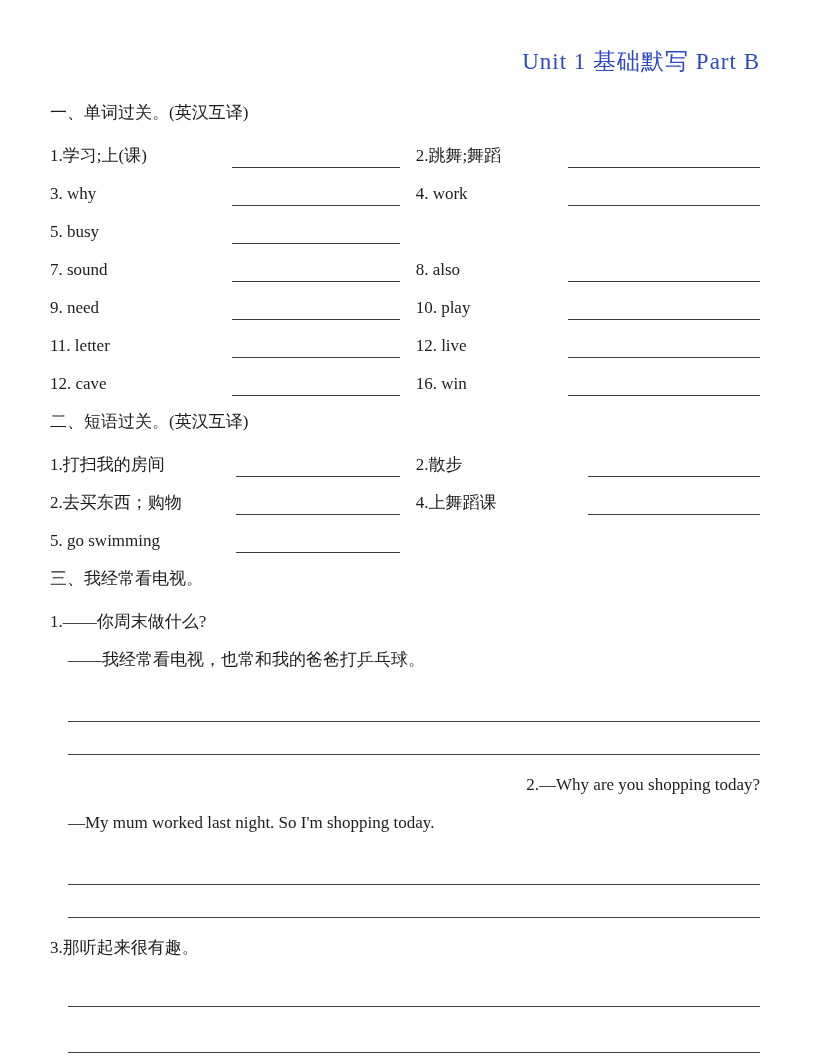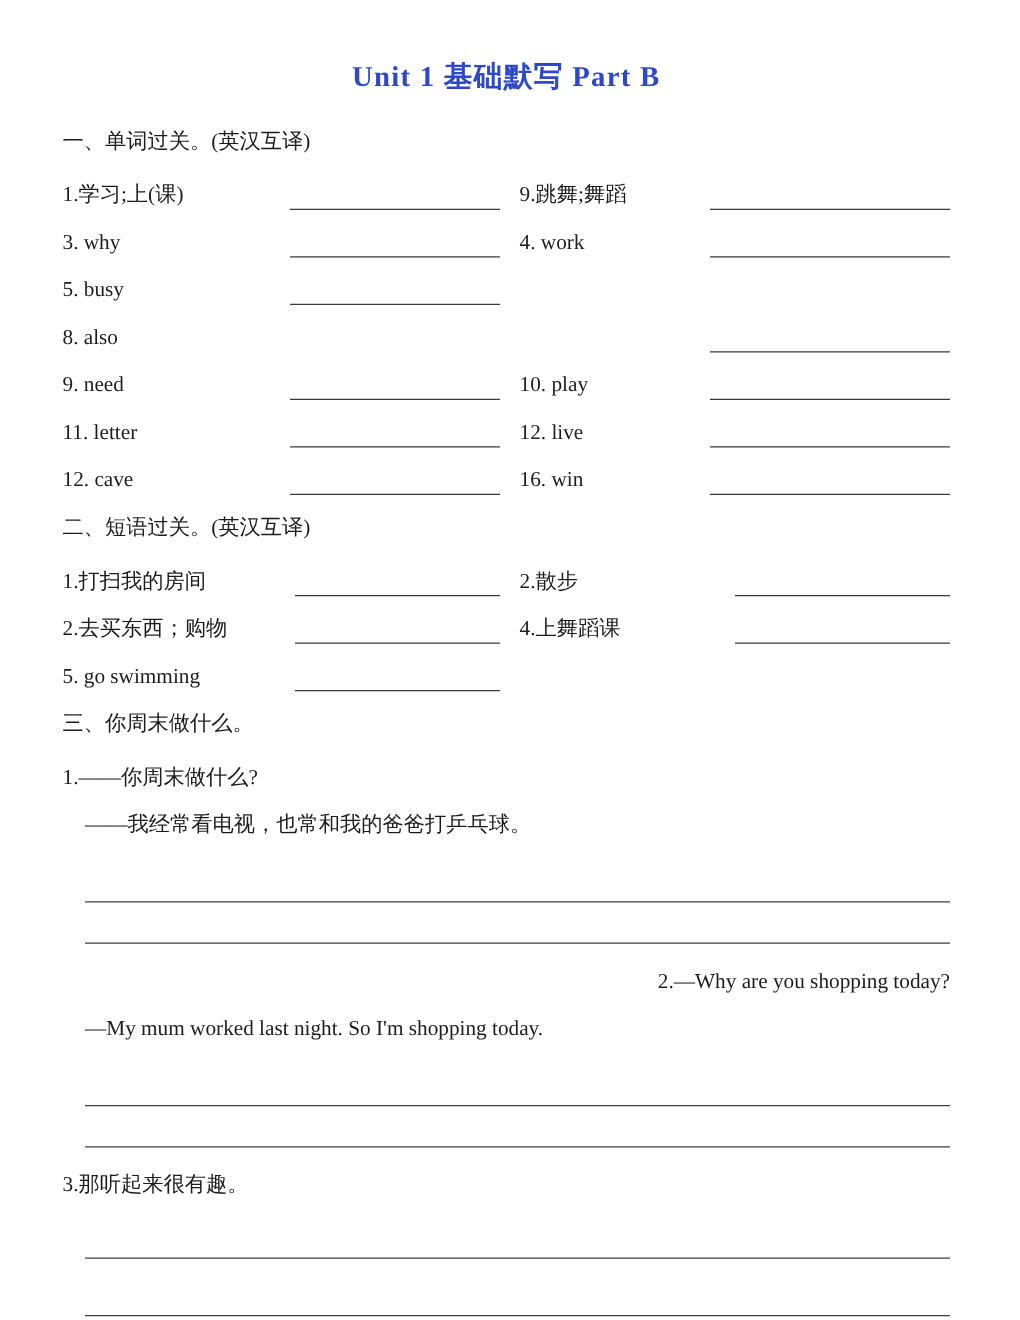--- a/index.html
+++ b/index.html
@@ -8,23 +8,23 @@
     width: 816px;
     height: 1056px;
     margin: 0 auto;
     font-family: "Liberation Serif", "DejaVu Serif", serif;
     color: #1c1c1c;
     overflow: hidden;
   }
   .page { padding: 46px 56px 0 50px; }
 
   .title {
-    text-align: center;
+    text-align: right;
     font-size: 23px;
-    font-weight: 700;
+    font-weight: 400;
     color: #2f49c6;
     letter-spacing: 1px;
     margin-bottom: 24px;
   }
 
   .section-heading {
     font-size: 17px;
     margin: 4px 0 20px 0;
   }
 
@@ -88,41 +88,45 @@
 
   <div class="section-heading">一、单词过关。(英汉互译)</div>
 
   <div class="word-grid">
     <div class="row">
       <div class="cell left">
         <span class="lbl">1.学习;上(课)</span>
         <span class="blank blank-l"></span>
       </div>
       <div class="cell right">
-        <span class="lbl">9.跳舞;舞蹈</span>
+        <span class="lbl">2.跳舞;舞蹈</span>
         <span class="blank blank-r"></span>
       </div>
     </div>
     <div class="row">
       <div class="cell left">
         <span class="lbl">3. why</span>
         <span class="blank blank-l"></span>
       </div>
       <div class="cell right">
         <span class="lbl">4. work</span>
         <span class="blank blank-r"></span>
       </div>
     </div>
     <div class="row">
       <div class="cell left">
         <span class="lbl">5. busy</span>
         <span class="blank blank-l"></span>
       </div>
     </div>
     <div class="row">
+      <div class="cell left">
+        <span class="lbl">7. sound</span>
+        <span class="blank blank-l"></span>
+      </div>
       <div class="cell right">
         <span class="lbl">8. also</span>
         <span class="blank blank-r"></span>
       </div>
     </div>
     <div class="row">
       <div class="cell left">
         <span class="lbl">9. need</span>
         <span class="blank blank-l"></span>
       </div>
@@ -178,21 +182,21 @@
     </div>
     <div class="row">
       <div class="cell left">
         <span class="lbl">5. go swimming</span>
         <span class="blank blank-l2"></span>
       </div>
       <div class="cell right"></div>
     </div>
   </div>
 
-  <div class="section-heading">三、你周末做什么。</div>
+  <div class="section-heading">三、我经常看电视。</div>
 
   <p class="sent">1.——你周末做什么?</p>
   <p class="sent indent">——我经常看电视，也常和我的爸爸打乒乓球。</p>
   <div class="write-line first"></div>
   <div class="write-line"></div>
   <div class="spacer-sm"></div>
 
   <p class="sent" style="margin-top:14px;text-align:right;">2.—Why are you shopping today?</p>
   <p class="sent indent">—My mum worked last night. So I'm shopping today.</p>
   <div class="write-line first"></div>

